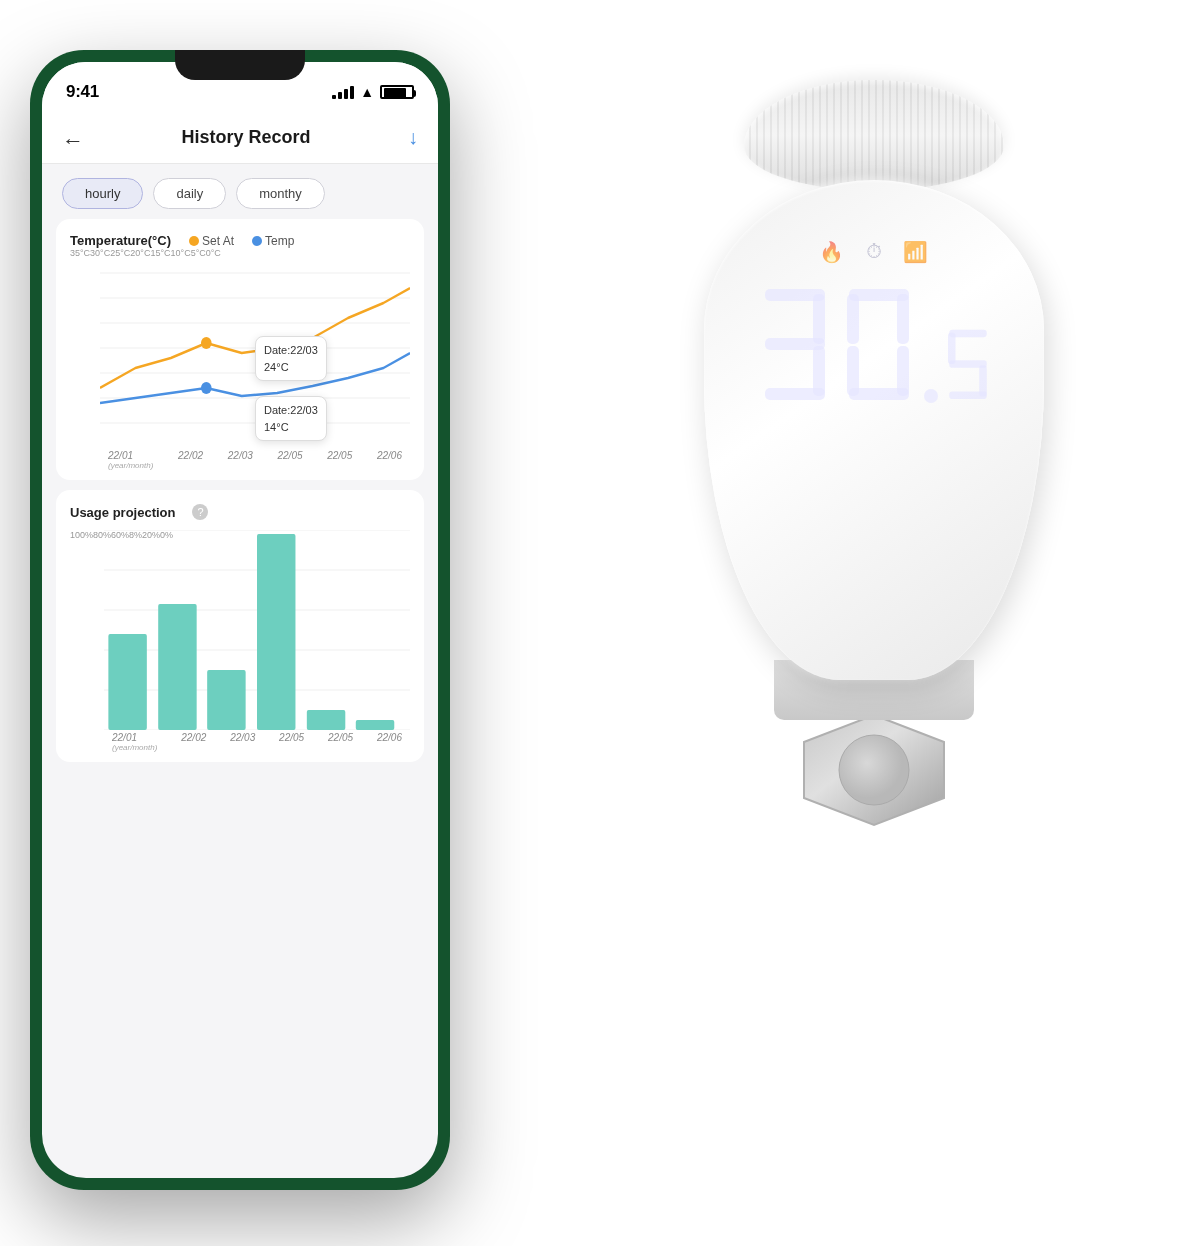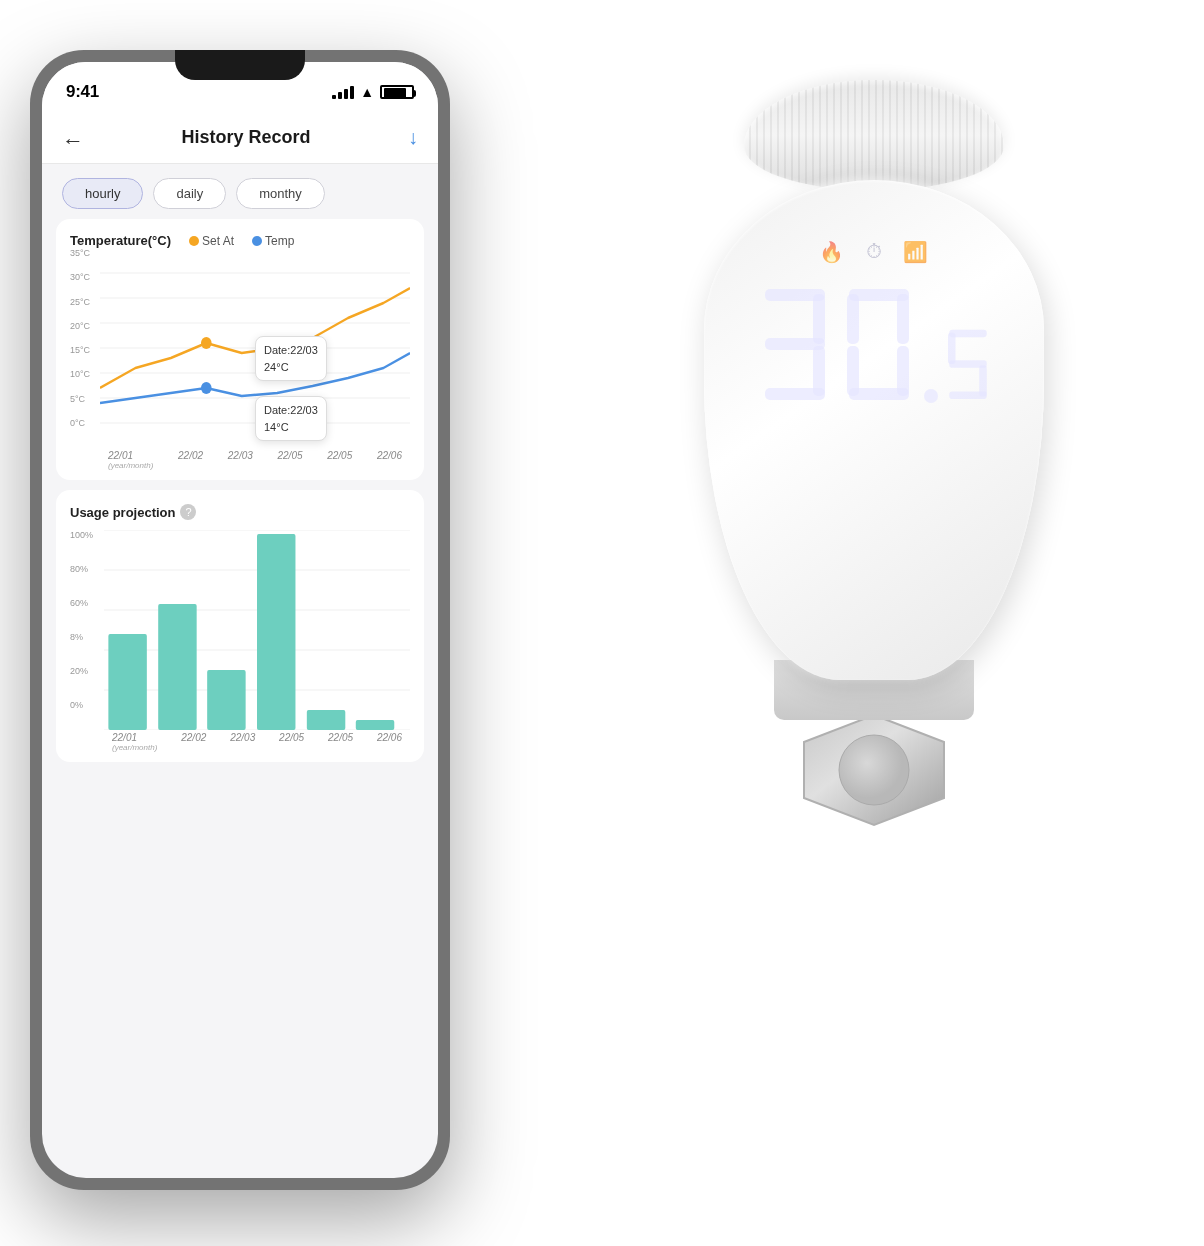--- a/index.html
+++ b/index.html
@@ -24,21 +24,21 @@
       background: #fff;
     }
 
     
     .phone {
       position: absolute;
       left: 30px;
       top: 50px;
       width: 420px;
       height: 1140px;
-      background: #737373;
+      background: #14532d;
       border-radius: 54px;
       box-shadow: 0 30px 80px rgba(0,0,0,0.35);
       z-index: 10;
     }
 
     .phone-inner {
       position: absolute;
       top: 12px; left: 12px; right: 12px; bottom: 12px;
       background: #f5f5f7;
       border-radius: 44px;
@@ -196,21 +196,21 @@
     
     .usage-section {
       background: #fff;
       margin: 0 14px;
       border-radius: 14px;
       padding: 14px 14px 10px;
     }
     .usage-title-row {
       display: flex;
       align-items: center;
-      gap: 5px;
+      gap: 17px;
       margin-bottom: 10px;
     }
     .usage-title {
       font-size: 13px;
       font-weight: 600;
       color: #222;
     }
     .question-mark {
       width: 16px; height: 16px;
       border-radius: 50%;
@@ -327,21 +327,20 @@
       height: 100%;
     }
 
     
     .y-labels {
       position: absolute;
       left: 0;
       top: 0;
       bottom: 20px;
       display: flex;
-      flex-direction: column;
       justify-content: space-between;
       font-size: 10px;
       color: #888;
     }
   </style>
 </head>
 <body>
 
 <div class="scene">
 

